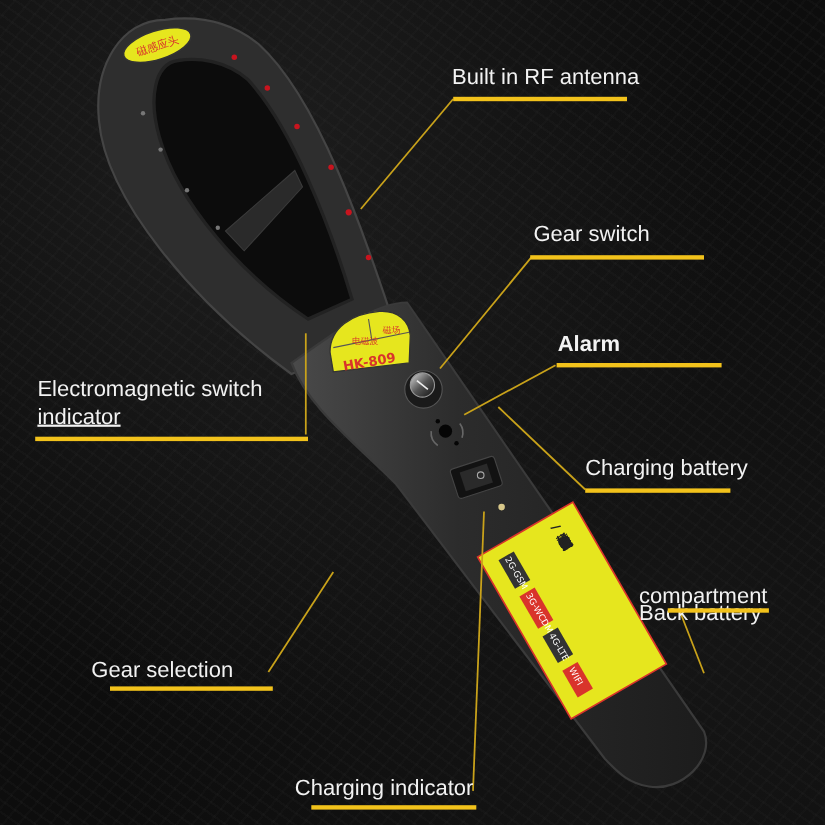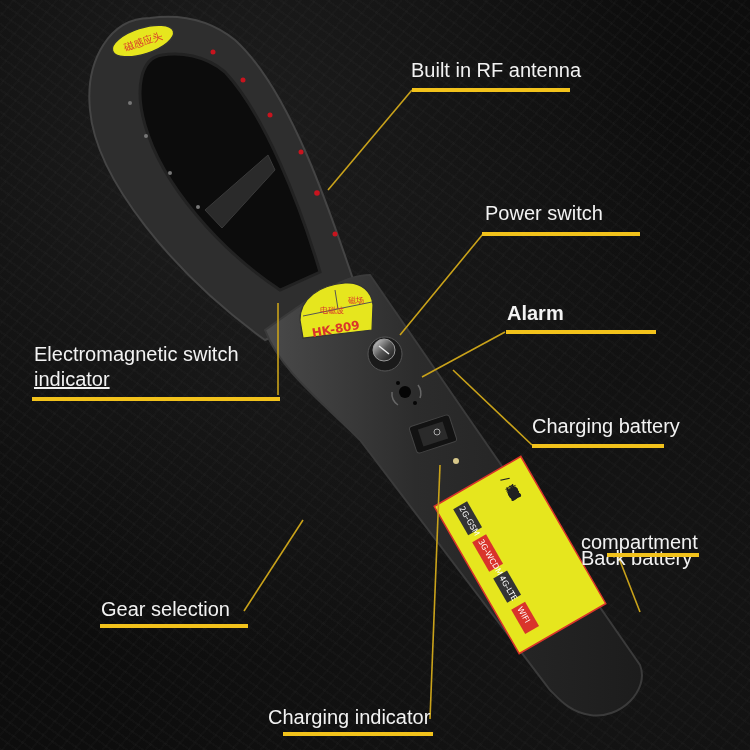--- a/index.html
+++ b/index.html
@@ -122,34 +122,34 @@
     <polyline points="278,303 278,395"></polyline>
     <polyline points="244,611 303,520"></polyline>
     <polyline points="430,719 440,465"></polyline>
     <line x1="617" y1="553" x2="640" y2="612"></line>
   </g>
 </svg>
 
 <div class="label" style="left:411px;top:58px;">Built in RF antenna</div>
 <div class="bar" style="left:412px;top:88px;width:158px;"></div>
 
-<div class="label" style="left:485px;top:201px;">Power switch</div>
+<div class="label" style="left:485px;top:201px;">Gear switch</div>
 <div class="bar" style="left:482px;top:232px;width:158px;"></div>
 
 <div class="label" style="left:507px;top:301px;font-weight:bold;">Alarm</div>
 <div class="bar" style="left:506px;top:330px;width:150px;"></div>
 
 <div class="label" style="left:34px;top:342px;">Electromagnetic switch</div>
 <div class="label" style="left:34px;top:367px;text-decoration:underline;">indicator</div>
 <div class="bar" style="left:32px;top:397px;width:248px;"></div>
 
 <div class="label" style="left:532px;top:414px;">Charging battery</div>
 <div class="bar" style="left:532px;top:444px;width:132px;"></div>
 
 <div class="label" style="left:581px;top:498px;margin-top:48px;">Back battery</div>
 <div class="label" style="left:581px;top:530px;">compartment</div>
 <div class="bar" style="left:607px;top:553px;width:92px;"></div>
 
-<div class="label" style="left:101px;top:597px;">Gear selection</div>
+<div class="label" style="left:83px;top:597px;">Gear selection</div>
 <div class="bar" style="left:100px;top:624px;width:148px;"></div>
 
 <div class="label" style="left:268px;top:705px;">Charging indicator</div>
 <div class="bar" style="left:283px;top:732px;width:150px;"></div>
 
 </body></html>

